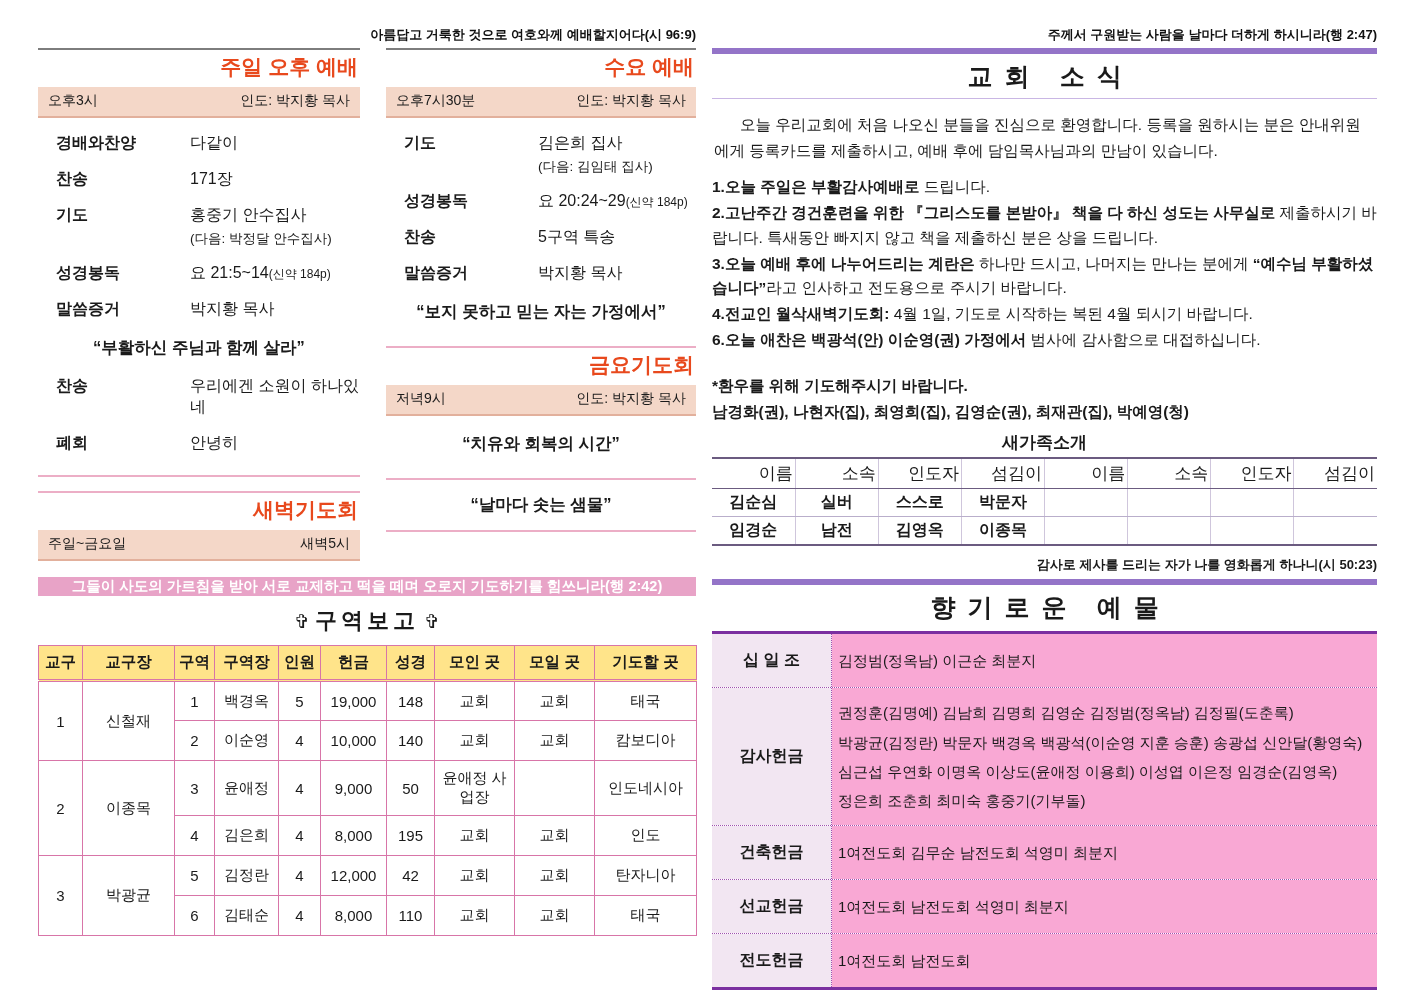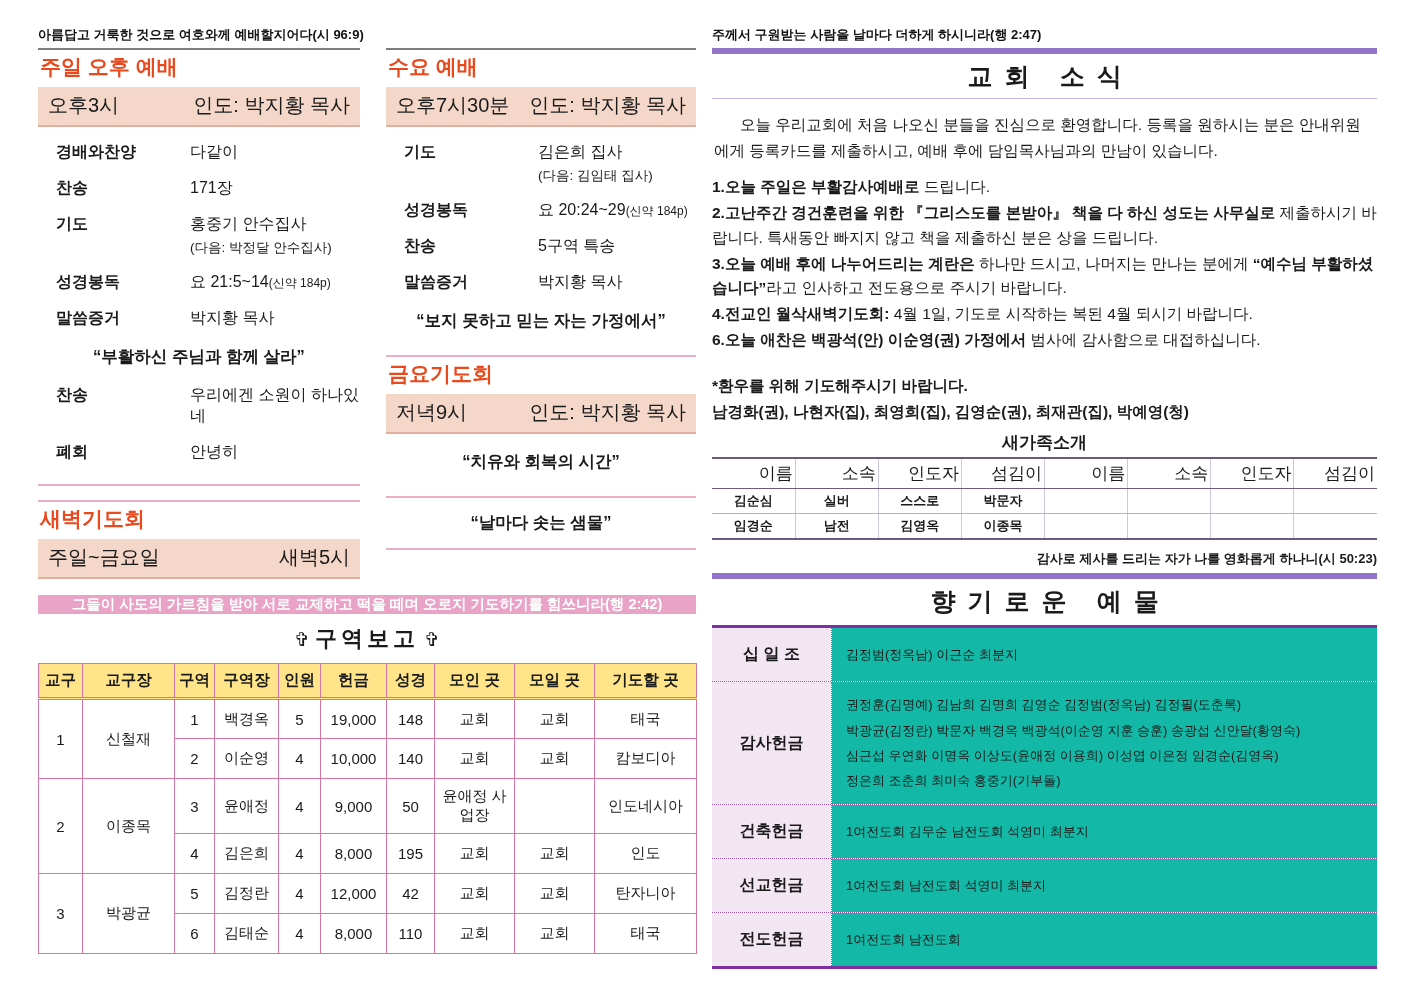--- a/index.html
+++ b/index.html
@@ -1,29 +1,29 @@
 <!DOCTYPE html>
 <html><head>
 <meta charset="utf-8">
 <style>
   * { margin:0; padding:0; box-sizing:border-box; }
   body { width:1403px; height:992px; background:#ffffff; font-family:"Liberation Sans", sans-serif; color:#1a1a1a; overflow:hidden; }
   .page { position:relative; width:1403px; height:992px; }
   .left-col  { position:absolute; left:38px;  top:26px; width:658px; }
   .right-col { position:absolute; left:712px; top:26px; width:665px; }
 
-  .scripture { font-size:13px; font-weight:bold; color:#111; margin-bottom:4px; }
+  .scripture { text-align:right; font-size:13px; font-weight:bold; color:#111; margin-bottom:4px; }
 
   
   .svc-grid { display:grid; grid-template-columns:322px 310px; column-gap:26px; }
-  .svc-title { color:#e8491d; font-size:21px; font-weight:bold; padding:3px 2px 6px; }
+  .svc-title { color:#e8491d; font-size:21px; font-weight:bold; padding:3px 2px 6px;text-align:right; }
   .top-rule  { border-top:2px solid #7d7d7d; }
   .pink-top  { border-top:2px solid #ecaec6; }
   .pink-bot  { border-bottom:2px solid #ecaec6; }
-  .peach-row { background:#f4d7c8; border-bottom:2px solid #e2b09c; display:flex; justify-content:space-between; padding:5px 10px 6px; font-size:20px; }
+  .peach-row { background:#f4d7c8; border-bottom:2px solid #e2b09c; display:flex; justify-content:space-between; padding:5px 10px 6px; font-size:14px; }
   .w-row  { display:flex; margin:15px 0; font-size:16px; align-items:flex-start; }
   .w-label{ width:118px; margin-left:18px; font-weight:bold; flex:none; text-align:justify; text-align-last:justify; }
   .w-val  { margin-left:16px; }
   .w-sub  { display:block; font-size:13.5px; margin-top:4px; }
   .w-small{ font-size:12px;margin-top:32px; }
   .quote  { text-align:center; font-weight:bold; font-size:16.5px; margin:17px 0; }
   .sec    { padding-bottom:6px; }
   .dawn   { margin-top:14px; }
   .spring { margin-top:12px; }
   .spring .quote { margin:14px 0; }
@@ -42,30 +42,30 @@
   .r-title { font-family:"Liberation Serif", serif; text-align:center; font-size:25px; font-weight:bold; letter-spacing:12px; text-indent:12px; padding:6px 0 5px; }
   .thin-rule { border-top:1.5px solid #c9b6e4; }
   .intro { font-size:15.5px; line-height:1.65; text-indent:26px; margin:13px 2px 12px; }
   .news-item { font-size:15.5px; line-height:1.6; margin:1px 0; }
   .ni-b { font-weight:bold; }
   .prayer { margin-top:20px; font-weight:bold; font-size:15.5px; line-height:1.7; }
 
   .nf-title { text-align:center; font-weight:bold; font-size:17px; margin:6px 0 3px; }
   table.nf { width:100%; border-collapse:collapse; table-layout:fixed; }
   table.nf th { font-size:17px; font-weight:normal; padding:3px 2px; border-top:2px solid #6b5b80; border-bottom:1.5px solid #6b5b80;text-align:right; }
-  table.nf td { font-size:13px; font-weight:bold; text-align:center; padding:3px 2px; border-bottom:1px solid #b9aecb; height:25px; }
+  table.nf td { font-size:16px; font-weight:bold; text-align:center; padding:3px 2px; border-bottom:1px solid #b9aecb; height:25px; }
   table.nf tr:last-child td { border-bottom:2px solid #6b5b80; }
   table.nf th + th, table.nf td + td { border-left:1px solid #cfc6dc; }
   .r-scripture { text-align:right; font-size:13px; font-weight:bold; margin:10px 0 5px; }
 
   .off-table { border-top:3px solid #7b2fa0; border-bottom:3px solid #7b2fa0; margin-top:2px; }
   .off-row { display:flex; border-bottom:1.5px dotted #a050b0; }
   .off-row:last-child { border-bottom:none; }
   .off-label { width:120px; flex:none; background:#f2e6f2; border-right:1.5px dotted #a050b0; display:flex; align-items:center; justify-content:center; font-weight:bold; font-size:16px; text-align:center; padding:16px 4px; }
-  .off-val { flex:1; background:#14b8a6; display:flex; align-items:center; font-size:13px; line-height:1.95; padding:10px 14px; white-space:pre-line; }
+  .off-val { flex:1; background:#f9a8d4; display:flex; align-items:center; font-size:15px; line-height:1.95; padding:10px 6px; white-space:pre-line; }
 </style>
 </head>
 <body>
 
 <div class="page">
 
   <div class="left-col">
     <div class="scripture">아름답고 거룩한 것으로 여호와께 예배할지어다(시 96:9)</div>
 
     <div class="svc-grid">

